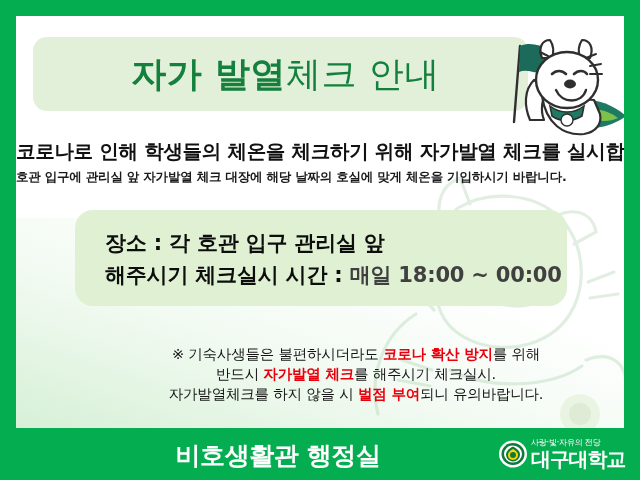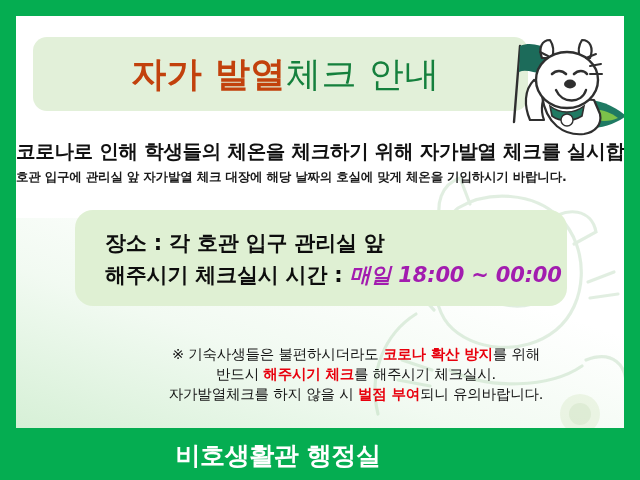--- a/index.html
+++ b/index.html
@@ -72,21 +72,21 @@
     align-items: center;
     justify-content: center;
     white-space: nowrap;
     font-family: "DejaVu Serif", "Liberation Serif", serif;
     font-size: 35px;
     letter-spacing: 0.5px;
     padding-left: 10px;
     box-sizing: border-box;
   }
   #title-text .red {
-    color: #c2410c;
+    color: #15803d;
     font-weight: bold;
   }
   #title-text .blk {
     color: #15803d;
   }
 
   
   #mascot {
     position: absolute;
     left: 470px;
@@ -139,22 +139,21 @@
   }
   .info-line {
     font-size: 21px;
     font-weight: bold;
     color: #0d0d0d;
     letter-spacing: -0.2px;
     line-height: 32px;
     white-space: nowrap;
   }
   .info-line .red {
-    color: #a21caf;
-    font-style: italic;
+    color: #404040;
   }
 
   
   #notice {
     position: absolute;
     left: 0;
     top: 328px;
     width: 608px;
     text-align: center;
     margin-left: 36px;
@@ -311,24 +310,38 @@
 
     <div id="info-box">
       <div id="info-lines">
         <div class="info-line">장소 : 각 호관 입구 관리실 앞</div>
         <div class="info-line"><span>해주시기 체크실시 시간 : </span><span class="red">매일 18:00 ~ 00:00</span></div>
       </div>
     </div>
 
     <div id="notice">
       <div class="notice-line"><span>※ 기숙사생들은  불편하시더라도 </span><span class="red">코로나 확산 방지</span><span>를 위해</span></div>
-      <div class="notice-line"><span>반드시 </span><span class="red">해주시기 체크</span><span>를 해주시기 체크실시.</span></div>
+      <div class="notice-line"><span>반드시 </span><span class="red">자가발열 체크</span><span>를 해주시기 체크실시.</span></div>
       <div class="notice-line"><span>자가발열체크를 하지 않을 시 </span><span class="red">벌점 부여</span><span>되니 유의바랍니다.</span></div>
     </div>
 
   </div>
 
   <div id="footer">
     <div id="footer-title">비호생활관 행정실</div>
 
+    <div id="uni-logo">
+      <svg id="uni-emblem" viewBox="0 0 30 30">
+        <ellipse cx="15" cy="15" rx="14" ry="13.5" fill="#ffffff"></ellipse>
+        <ellipse cx="15" cy="15" rx="11.5" ry="11" fill="#0d7a3a"></ellipse>
+        <ellipse cx="15" cy="15" rx="9" ry="8.6" fill="#ffffff"></ellipse>
+        <path d="M15 7.5 C20 10 22 13 22 15.5 C22 19.5 18.5 22.5 15 22.5 C11.5 22.5 8 19.5 8 15.5 C8 13 10 10 15 7.5 Z" fill="#0d7a3a"></path>
+        <path d="M15 10 C18.6 12 20 14 20 16 C20 18.8 17.8 20.8 15 20.8 C12.2 20.8 10 18.8 10 16 C10 14 11.4 12 15 10 Z" fill="#ffd400"></path>
+        <ellipse cx="15" cy="16" rx="3" ry="3" fill="#0d7a3a"></ellipse>
+      </svg>
+      <div id="uni-words">
+        <div id="uni-tagline">사랑·빛·자유의 전당</div>
+        <div id="uni-name">대구대학교</div>
+      </div>
+    </div>
   </div>
 
 </div>
 
 </body></html>

